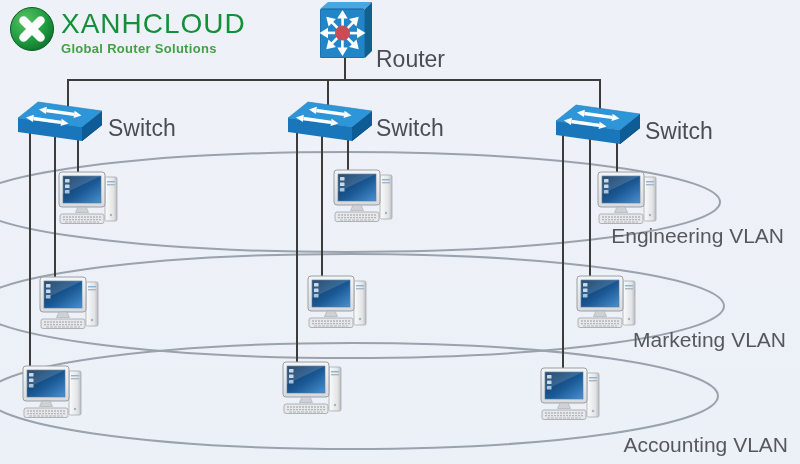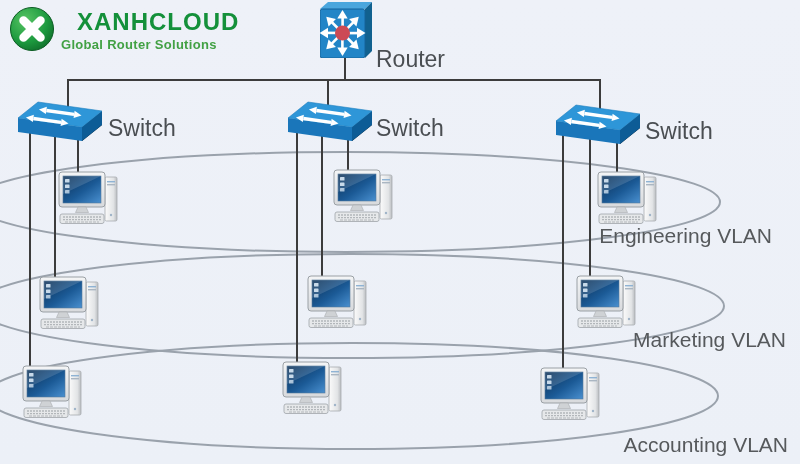--- a/index.html
+++ b/index.html
@@ -7,21 +7,21 @@
   .canvas{
     position:relative;width:800px;height:464px;overflow:hidden;
     background:linear-gradient(180deg,#eef1f8 0%,#ecf0f7 100%);
   }
   .canvas svg.diagram{position:absolute;left:0;top:0;}
   .lbl{position:absolute;color:#4d5155;white-space:nowrap;}
   .device-lbl{font-size:23px;color:#4a4e52;}
   .vlan-lbl{font-size:21px;color:#56595c;text-align:right;}
   .logo{position:absolute;left:9px;top:6px;display:flex;align-items:flex-start;}
   .logo-text{margin-left:6px;line-height:1;}
-  .brand{font-size:24px;font-weight:700;letter-spacing:1px;color:#14903a;margin-top:4px;margin-left:16px;}
+  .brand{font-size:28px;font-weight:400;letter-spacing:1px;color:#14903a;margin-top:4px;}
   .tagline{font-size:13px;font-weight:700;letter-spacing:.3px;color:#42a144;margin-top:4px;}
 </style>
 </head>
 <body>
 
 <div class="canvas">
 
   <svg class="diagram" width="800" height="464" viewBox="0 0 800 464">
     <defs>
       <linearGradient id="screenGrad" x1="0" y1="0" x2="1" y2="1">
@@ -174,17 +174,17 @@
       <div class="brand">XANHCLOUD</div>
       <div class="tagline">Global Router Solutions</div>
     </div>
   </div>
 
   <div class="lbl device-lbl" style="left:376px;top:46px;text-align:center;">Router</div>
   <div class="lbl device-lbl" style="left:108px;top:115px;">Switch</div>
   <div class="lbl device-lbl" style="left:376px;top:115px;">Switch</div>
   <div class="lbl device-lbl" style="left:645px;top:118px;">Switch</div>
 
-  <div class="lbl vlan-lbl" style="right:28px;top:224px;">Engineering VLAN</div>
+  <div class="lbl vlan-lbl" style="right:16px;top:224px;">Engineering VLAN</div>
   <div class="lbl vlan-lbl" style="right:14px;top:328px;">Marketing VLAN</div>
   <div class="lbl vlan-lbl" style="right:12px;top:433px;">Accounting VLAN</div>
 
 </div>
 
 </body></html>

